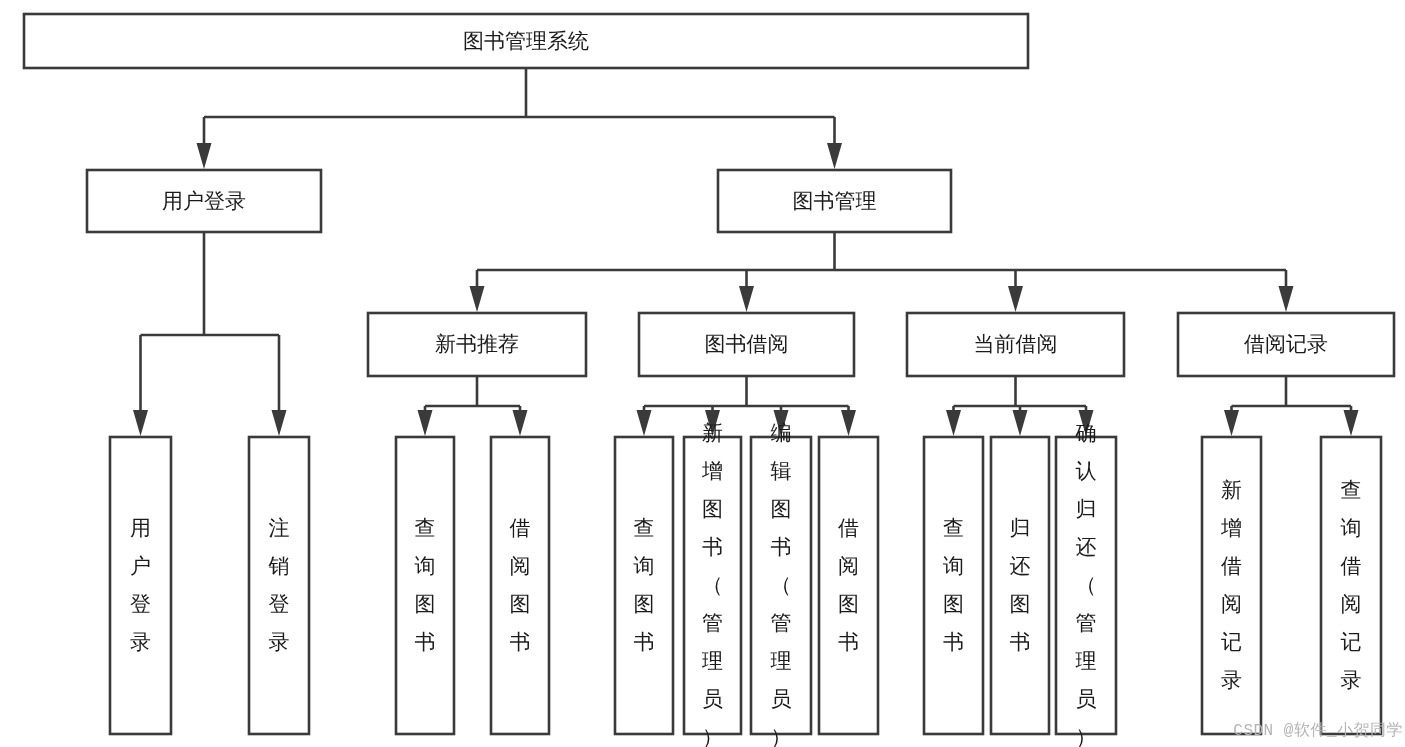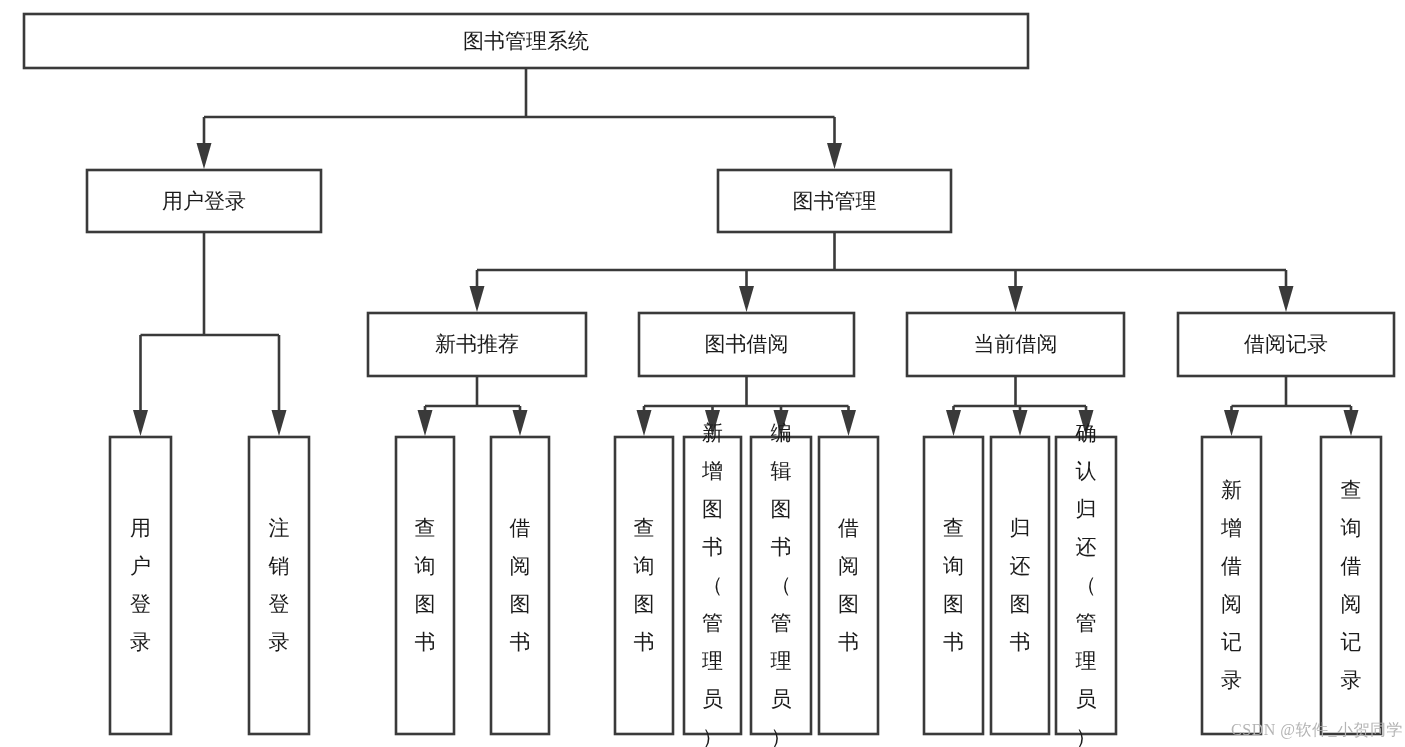--- a/index.html
+++ b/index.html
@@ -15,21 +15,21 @@
   .arrow-head{fill:#3a3a3a;stroke:none;}
   .node-label{
     font-family:"Liberation Sans","DejaVu Sans",sans-serif;
     fill:#1b1b1b;font-size:21px;
     dominant-baseline:middle;text-anchor:middle;
     white-space:pre;
   }
   .node-label.vertical{font-size:21px;}
   .watermark{
     position:absolute;right:8px;bottom:6px;
-    font-family:Liberation Serif, serif;
+    font-family:Liberation Mono, monospace;
     font-size:16px;color:#b4b4b4;letter-spacing:0.5px;
     pointer-events:none;user-select:none;white-space:nowrap;
   }
 </style>
 </head>
 <body>
 
 <div id="diagram-root">
   <svg id="tree" viewBox="0 0 1405 747">
     <g id="edges-layer">

